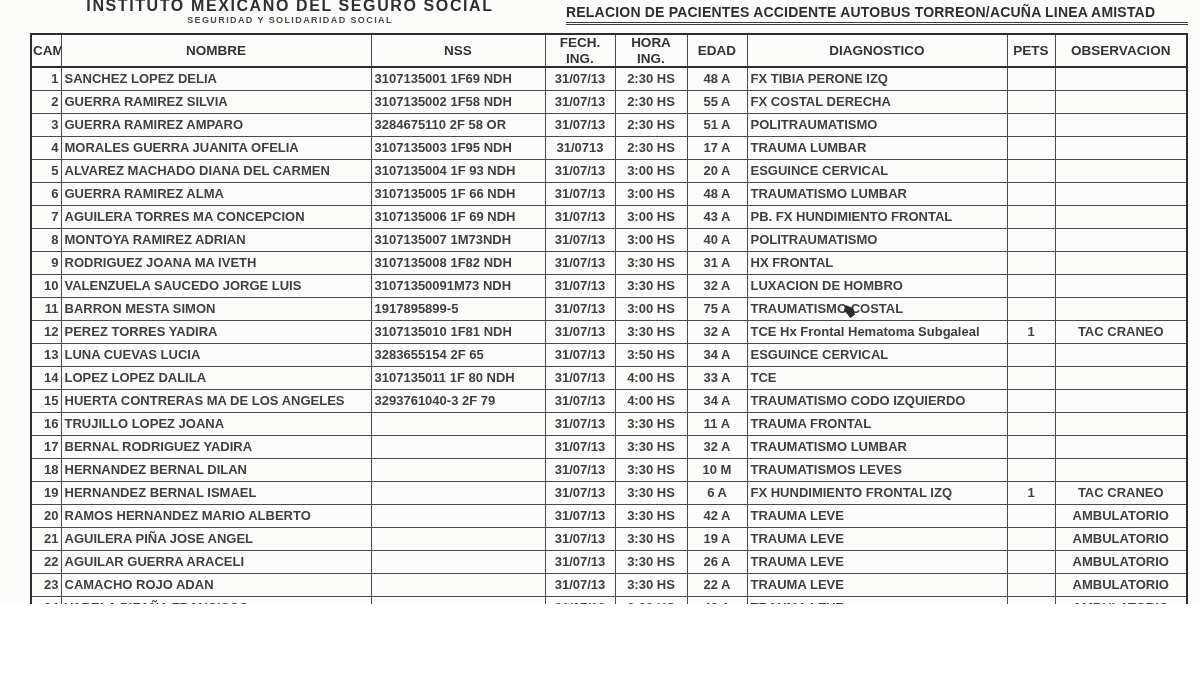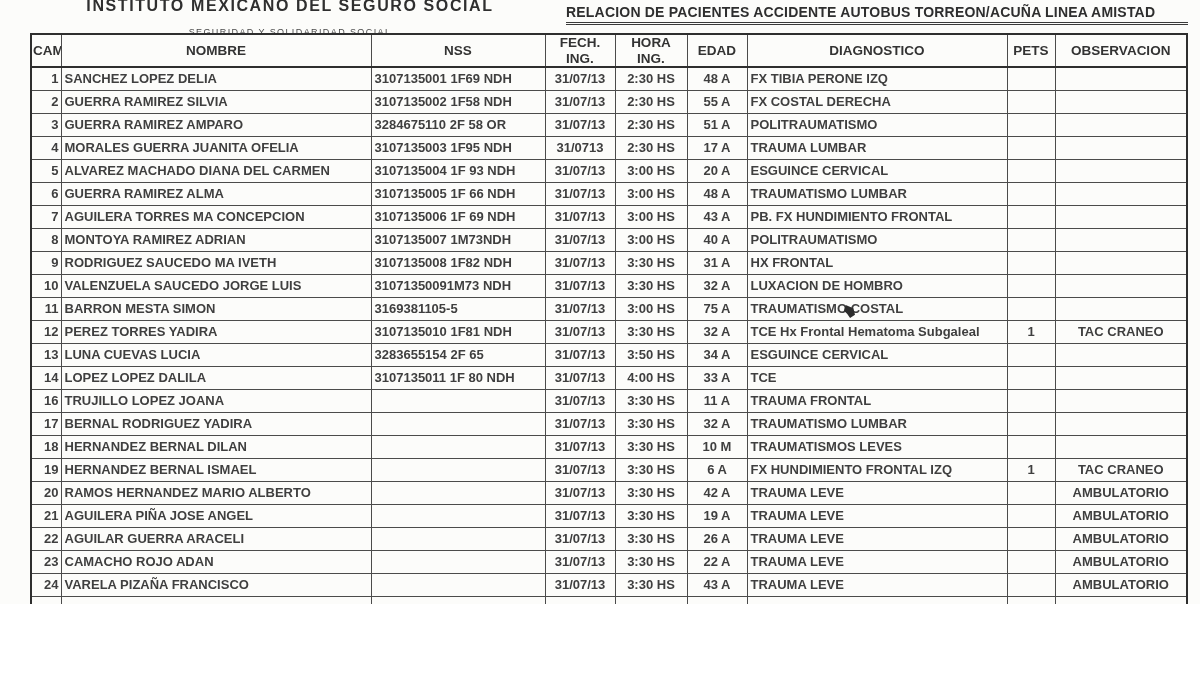--- a/index.html
+++ b/index.html
@@ -5,21 +5,21 @@
   html,body { margin:0; padding:0; background:#ffffff; }
   .page {
     position:relative; width:1200px; height:604px;
     background:#fcfcfa;
     font-family:"Liberation Sans", sans-serif;
     color:#3d3d3d; overflow:hidden;
   }
   
   .org { position:absolute; left:70px; top:-3px; width:440px; text-align:center; }
   .org-name { font-size:16px; font-weight:bold; letter-spacing:1.6px; color:#2f2f2f; white-space:nowrap; }
-  .org-sub  { font-size:9px;  font-weight:normal; letter-spacing:1.4px; color:#4a4a4a; margin-top:12px; white-space:nowrap; }
+  .org-sub  { font-size:9px;  font-weight:bold; letter-spacing:1.4px; color:#4a4a4a; margin-top:0px; white-space:nowrap; }
   .doc-title {
     position:absolute; left:566px; top:4px; width:622px;
     font-size:14px; font-weight:bold; color:#2e2e2e; letter-spacing:0.2px;
     border-bottom:3px double #3a3a3a; padding-bottom:2px; white-space:nowrap;
   }
   
   table.patients {
     position:absolute; left:30px; top:33px; width:1156px;
     border-collapse:collapse; table-layout:fixed;
     border:2px solid #2e2e2e;
@@ -170,21 +170,21 @@
           <td class="c-nss">3107135007 1M73NDH</td>
           <td class="c-fech">31/07/13</td>
           <td class="c-hora">3:00 HS</td>
           <td class="c-edad">40 A</td>
           <td class="c-diagnostico">POLITRAUMATISMO</td>
           <td class="c-pets"></td>
           <td class="c-observacion"></td>
         </tr>
         <tr>
           <td class="c-cama">9</td>
-          <td class="c-nombre">RODRIGUEZ SAUCEDO MA IVETH</td>
+          <td class="c-nombre">RODRIGUEZ JOANA MA IVETH</td>
           <td class="c-nss">3107135008 1F82 NDH</td>
           <td class="c-fech">31/07/13</td>
           <td class="c-hora">3:30 HS</td>
           <td class="c-edad">31 A</td>
           <td class="c-diagnostico">HX FRONTAL</td>
           <td class="c-pets"></td>
           <td class="c-observacion"></td>
         </tr>
         <tr>
           <td class="c-cama">10</td>
@@ -193,21 +193,21 @@
           <td class="c-fech">31/07/13</td>
           <td class="c-hora">3:30 HS</td>
           <td class="c-edad">32 A</td>
           <td class="c-diagnostico">LUXACION DE HOMBRO</td>
           <td class="c-pets"></td>
           <td class="c-observacion"></td>
         </tr>
         <tr>
           <td class="c-cama">11</td>
           <td class="c-nombre">BARRON MESTA SIMON</td>
-          <td class="c-nss">3169381105-5</td>
+          <td class="c-nss">1917895899-5</td>
           <td class="c-fech">31/07/13</td>
           <td class="c-hora">3:00 HS</td>
           <td class="c-edad">75 A</td>
           <td class="c-diagnostico">TRAUMATISMO COSTAL</td>
           <td class="c-pets"></td>
           <td class="c-observacion"></td>
         </tr>
         <tr>
           <td class="c-cama">12</td>
           <td class="c-nombre">PEREZ TORRES YADIRA</td>
@@ -235,20 +235,31 @@
           <td class="c-nombre">LOPEZ LOPEZ DALILA</td>
           <td class="c-nss">3107135011 1F 80 NDH</td>
           <td class="c-fech">31/07/13</td>
           <td class="c-hora">4:00 HS</td>
           <td class="c-edad">33 A</td>
           <td class="c-diagnostico">TCE</td>
           <td class="c-pets"></td>
           <td class="c-observacion"></td>
         </tr>
         <tr>
+          <td class="c-cama">15</td>
+          <td class="c-nombre">HUERTA CONTRERAS MA DE LOS ANGELES</td>
+          <td class="c-nss">3293761040-3 2F 79</td>
+          <td class="c-fech">31/07/13</td>
+          <td class="c-hora">4:00 HS</td>
+          <td class="c-edad">34 A</td>
+          <td class="c-diagnostico">TRAUMATISMO CODO IZQUIERDO</td>
+          <td class="c-pets"></td>
+          <td class="c-observacion"></td>
+        </tr>
+        <tr>
           <td class="c-cama">16</td>
           <td class="c-nombre">TRUJILLO LOPEZ JOANA</td>
           <td class="c-nss"></td>
           <td class="c-fech">31/07/13</td>
           <td class="c-hora">3:30 HS</td>
           <td class="c-edad">11 A</td>
           <td class="c-diagnostico">TRAUMA FRONTAL</td>
           <td class="c-pets"></td>
           <td class="c-observacion"></td>
         </tr>

